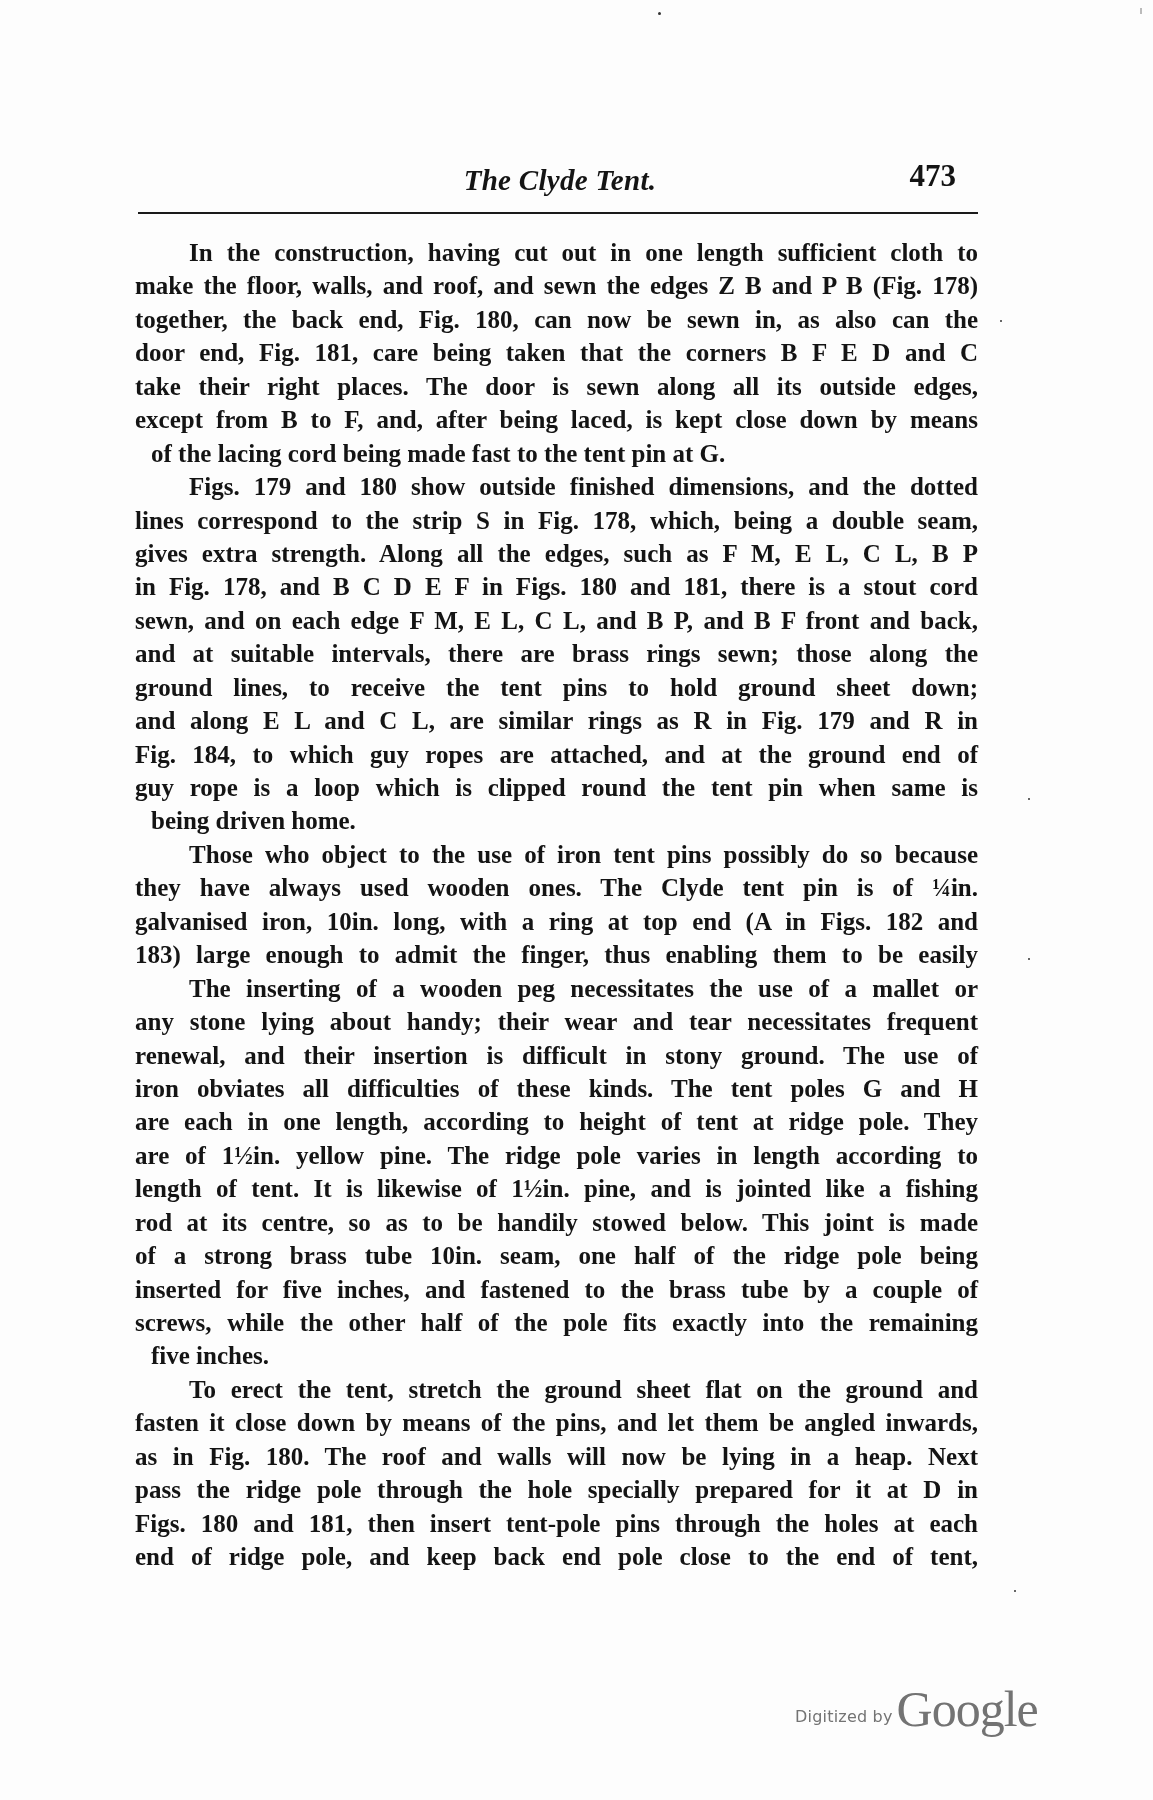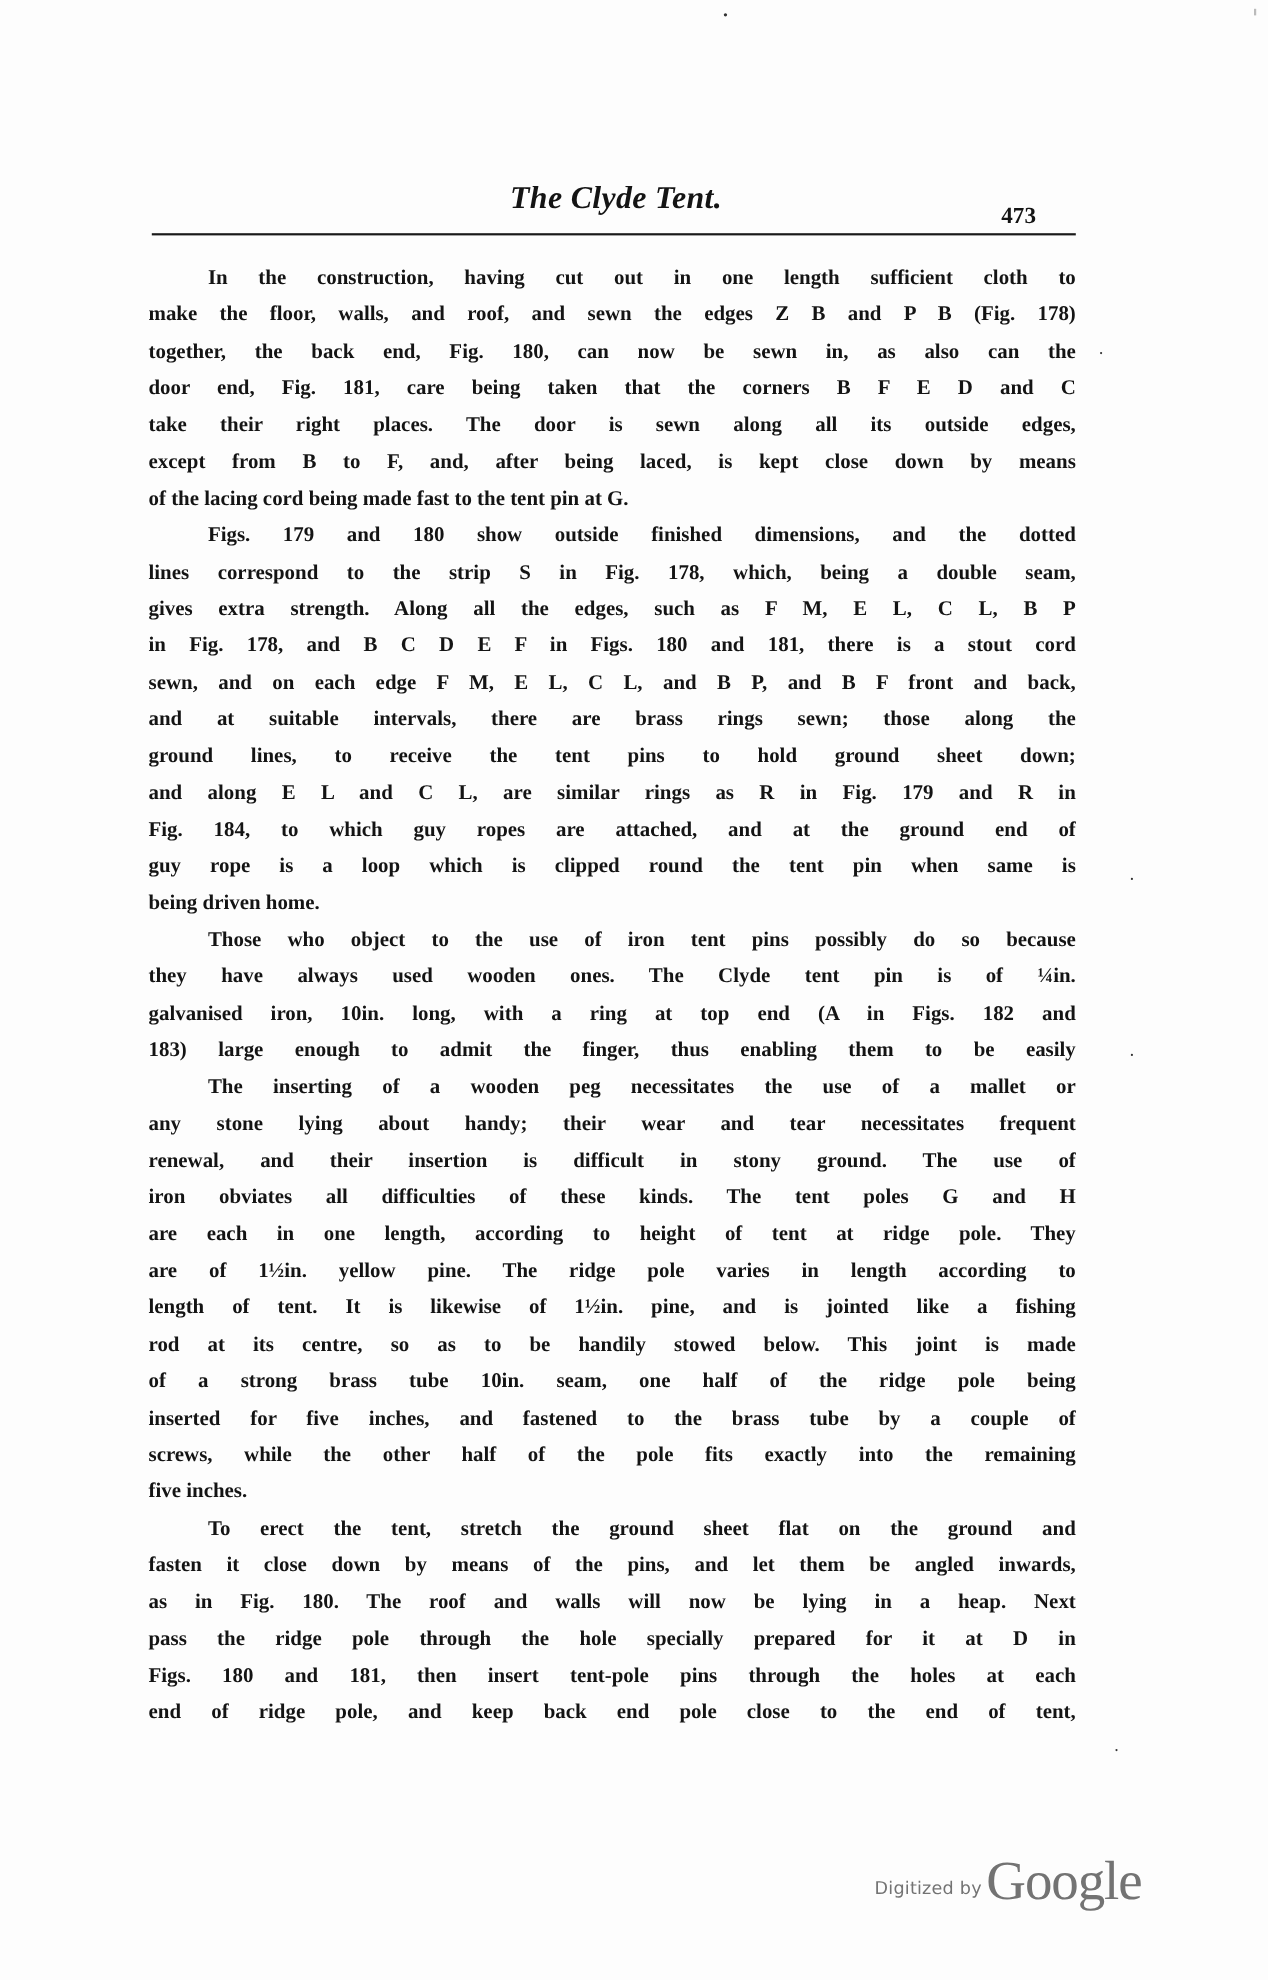--- a/index.html
+++ b/index.html
@@ -14,37 +14,37 @@
   .page { position: absolute; left: 0; top: 0; width: 1153px; height: 1800px; }
   .speck { position: absolute; width: 3px; height: 3px; border-radius: 50%; background: #333; }
   .running-title {
     position: absolute; left: 440px; top: 160px; width: 240px;
     text-align: center;
     font-style: italic; font-weight: bold;
     font-size: 29px; letter-spacing: 0.3px;
     line-height: 40px;
   }
   .page-number {
-    position: absolute; left: 896px; top: 176px; width: 60px;
-    text-align: center; font-weight: bold; font-size: 21px; line-height: 40px;
+    position: absolute; left: 896px; top: 156px; width: 60px;
+    text-align: right; font-weight: bold; font-size: 31px; line-height: 40px;
   }
   .rule {
     position: absolute; left: 138px; top: 212px; width: 840px; height: 2px;
     background: #1a1a1a;
   }
   .body-text {
     position: absolute; left: 135px; top: 236px; width: 843px;
-    font-size: 19px; font-weight: bold;
+    font-size: 25px; font-weight: bold;
   }
   .line {
     height: 33.45px; line-height: 33.45px;
     white-space: nowrap; overflow: visible;
     text-align: justify; text-align-last: justify;
   }
-  .line.last { text-align-last: left; }
+  .line.last { text-align-last: left; margin-left: 16px; }
   .line.indent { padding-left: 54px; }
   .watermark {
     position: absolute; left: 795px; top: 1680px;
     color: #737373; white-space: nowrap;
   }
   .wm-small { font-family: "DejaVu Sans", sans-serif; font-size: 16px; vertical-align: 4px; letter-spacing: 0.2px; }
   .wm-brand { font-family: "Liberation Serif", serif; font-size: 50px; letter-spacing: -1px; }
 </style>
 </head>
 <body>

